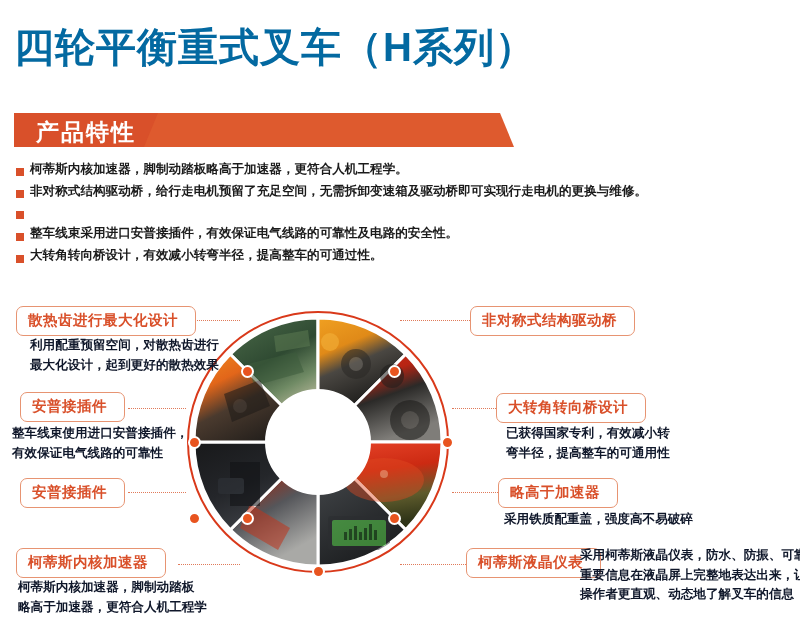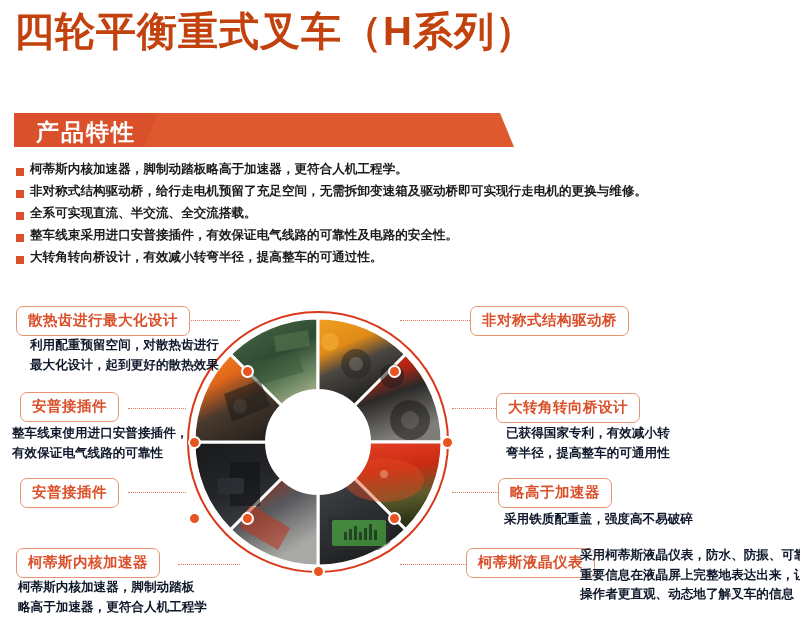--- a/index.html
+++ b/index.html
@@ -7,23 +7,23 @@
     width:800px;height:618px;
     background:#ffffff;
     font-family:"Liberation Sans","DejaVu Sans",sans-serif;
     overflow:hidden;
     position:relative;
   }
   .page{position:absolute;inset:0;}
 
   
   .title{
-    position:absolute;left:14px;top:8px;
+    position:absolute;left:14px;top:24px;
     font-size:40px;font-weight:bold;
-    color:#c2410c;
+    color:#0369a1;
     letter-spacing:1px;
     white-space:nowrap;
     line-height:1.15;
   }
 
   
   .banner{position:absolute;left:14px;top:113px;width:500px;height:38px;}
   .banner-tail{
     position:absolute;left:0;top:0;width:500px;height:34px;
     background:#DE5A2E;
@@ -69,21 +69,21 @@
     border-top:1.6px dotted #E07A5A;
   }
 
   
   .pill{
     position:absolute;
     border:1.6px solid #E79472;
     border-radius:7px;
     color:#D9502A;
     font-size:14.5px;font-weight:bold;
-    padding:4px 11px 5px 11px;
+    padding:4px 17px 5px 11px;
     white-space:nowrap;
     background:#ffffff;
     letter-spacing:0.5px;
   }
   .desc{
     position:absolute;
     font-size:12.6px;color:#0f172a;
     line-height:1.55;white-space:pre;
     font-weight:bold;
   }
@@ -105,21 +105,20 @@
     <div class="bullet-row">
       <span class="bullet-sq"></span>
       <span class="bullet-text">柯蒂斯内核加速器，脚制动踏板略高于加速器，更符合人机工程学。</span>
     </div>
     <div class="bullet-row">
       <span class="bullet-sq"></span>
       <span class="bullet-text">非对称式结构驱动桥，给行走电机预留了充足空间，无需拆卸变速箱及驱动桥即可实现行走电机的更换与维修。</span>
     </div>
     <div class="bullet-row">
       <span class="bullet-sq"></span>
-      <span class="bullet-text">全系可实现直流、半交流、全交流搭载。</span>
     </div>
     <div class="bullet-row">
       <span class="bullet-sq"></span>
       <span class="bullet-text">整车线束采用进口安普接插件，有效保证电气线路的可靠性及电路的安全性。</span>
     </div>
     <div class="bullet-row">
       <span class="bullet-sq"></span>
       <span class="bullet-text">大转角转向桥设计，有效减小转弯半径，提高整车的可通过性。</span>
     </div>
   </div>

